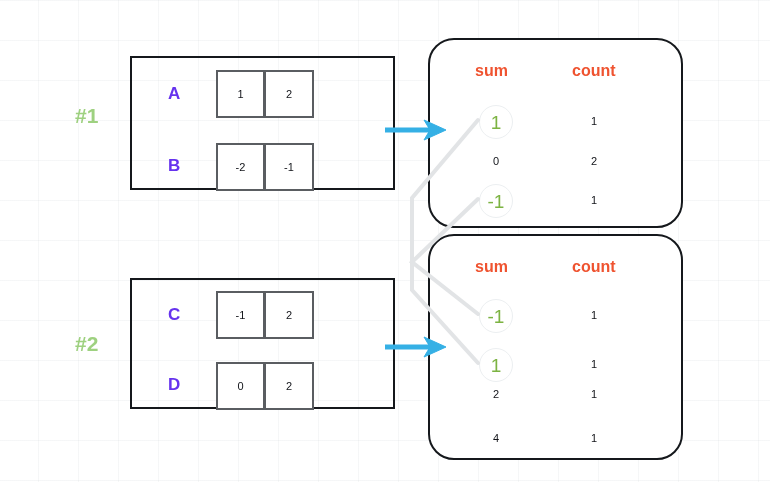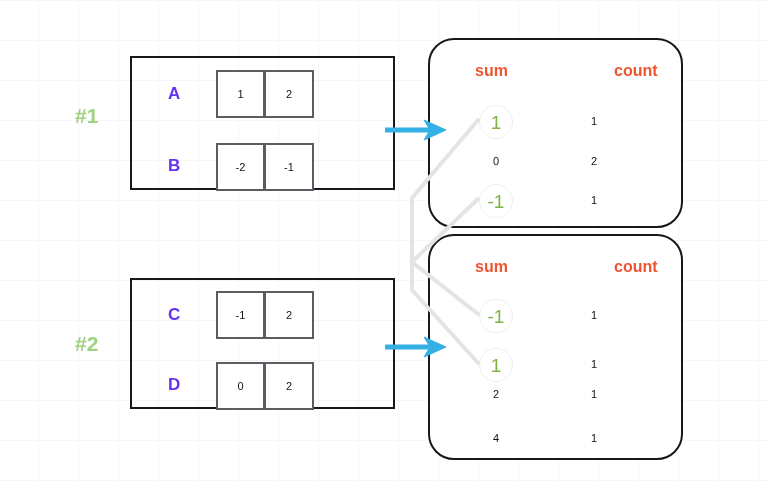--- a/index.html
+++ b/index.html
@@ -89,21 +89,21 @@
 
   .res-head {
     position: absolute;
     top: 22px;
     font-size: 16px;
     font-weight: 700;
     color: #ef5330;
     font-family: "Liberation Sans", sans-serif;
   }
   .head-sum   { left: 45px; }
-  .head-count { left: 142px; margin-left: 42px; }
+  .head-count { left: 142px; }
 
   .val-sum, .val-count {
     position: absolute;
     font-size: 11px;
     color: #111318;
     font-family: "Liberation Sans", sans-serif;
     text-align: center;
   }
   .val-sum   { left: 44px;  width: 44px; }
   .val-count { left: 142px; width: 44px; }

